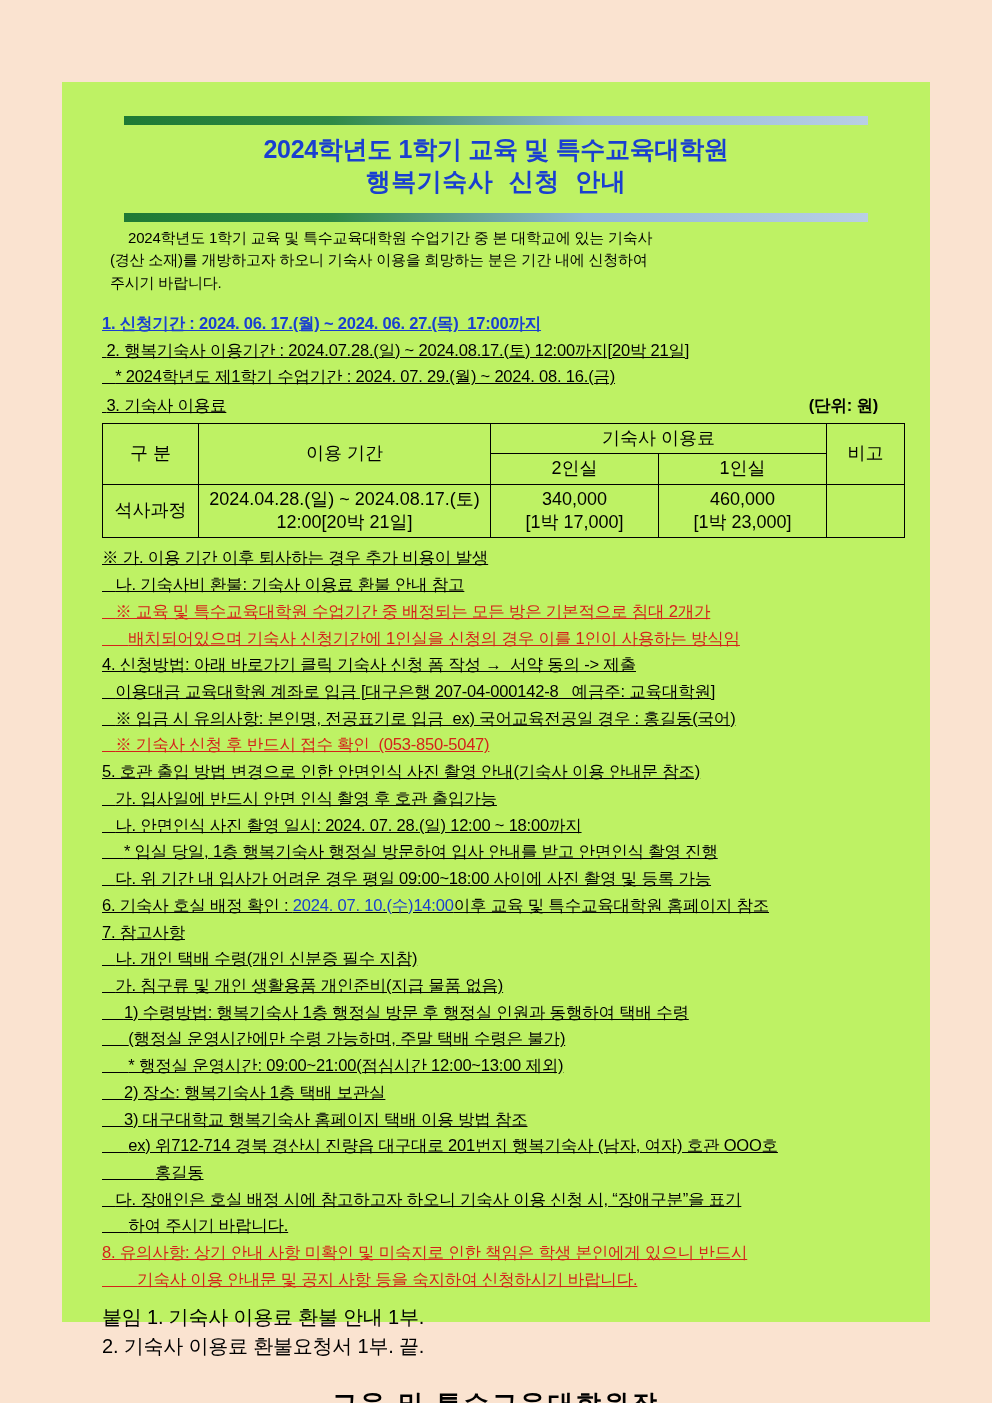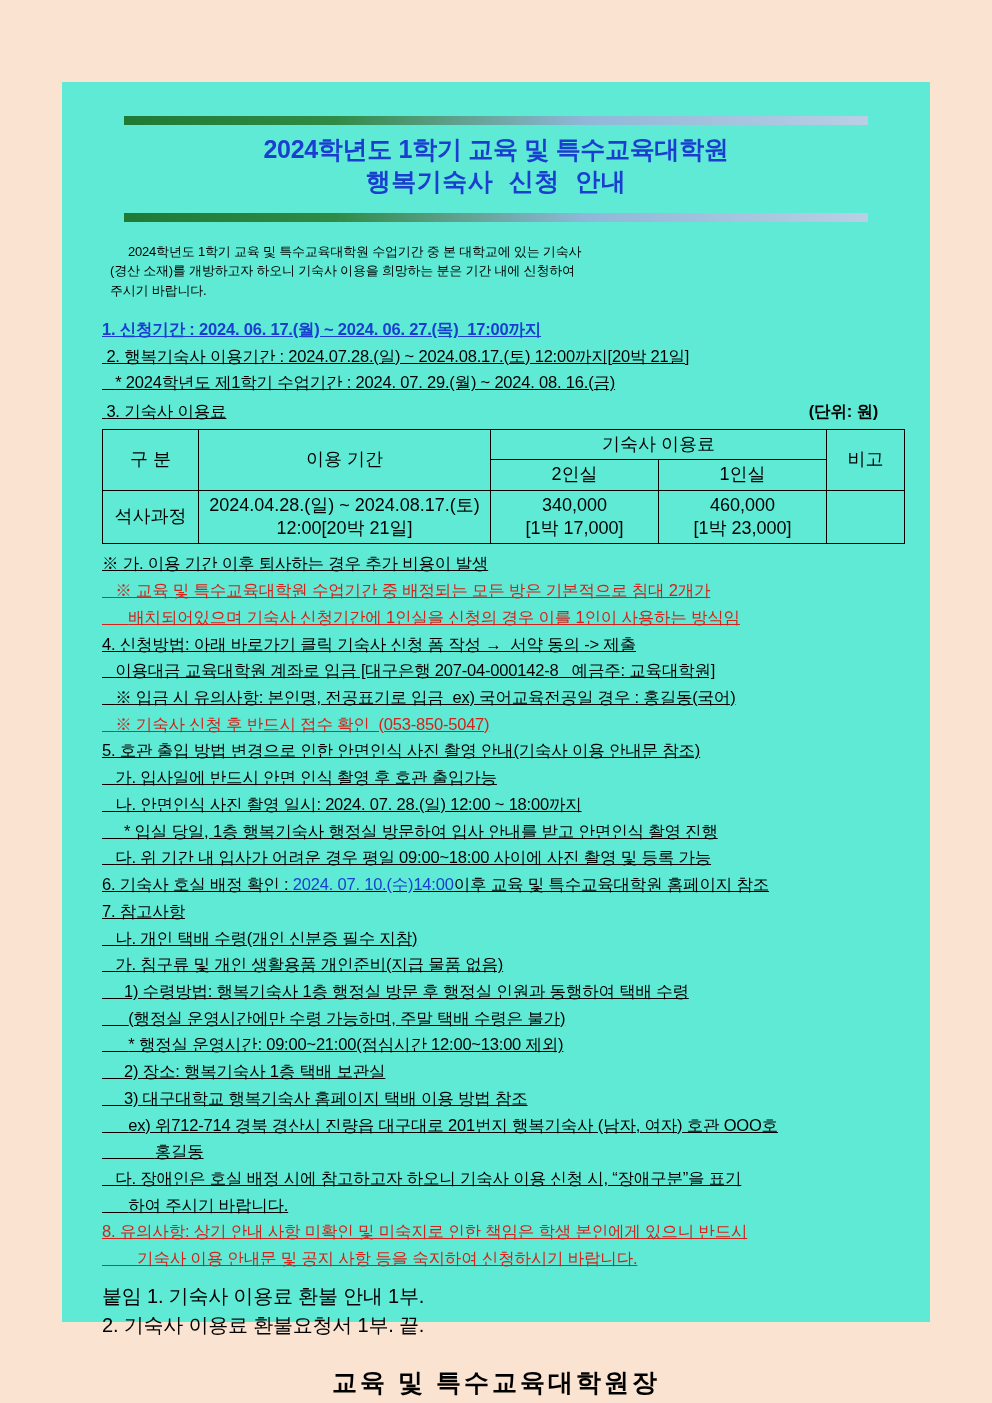--- a/index.html
+++ b/index.html
@@ -12,21 +12,21 @@
     background: #fae3d0;
     font-family: "Liberation Sans", sans-serif;
     overflow: hidden;
   }
   .page {
     position: absolute;
     left: 62px;
     top: 82px;
     width: 868px;
     height: 1240px;
-    background: #5eead4;
+    background: #bef264;
     box-sizing: border-box;
     padding: 34px 40px 0 40px;
   }
   .rule {
     height: 9px;
     background: linear-gradient(to right, #1e7a34 0%, #2f8a45 28%, #8fb8d8 62%, #b9cfe4 100%);
     margin: 0 22px;
   }
   .rule.bottom {
     margin-top: 6px;
@@ -44,24 +44,24 @@
   }
   .title2 {
     color: #1a3fd0;
     font-size: 25px;
     font-weight: bold;
     letter-spacing: 0.5px;
     line-height: 1.35;
     font-family: Liberation Mono, monospace;
   }
   .intro {
-    font-size: 13px;
+    font-size: 15px;
     line-height: 1.5;
     color: #000;
-    margin-top: 20px;
+    margin-top: 5px;
     padding-left: 8px;
     text-align: justify;
     letter-spacing: -0.2px;
   }
   .intro .ind {
     display: block;
     text-indent: 18px;
   }
   .lines {
     margin-top: 16px;
@@ -192,20 +192,21 @@
           <div>460,000</div>
           <div>[1박 23,000]</div>
         </td>
         <td></td>
       </tr>
     </tbody>
   </table>
 
   <div class="note-list">
       <div class="ln black">※ 가. 이용 기간 이후 퇴사하는 경우 추가 비용이 발생</div>
+      <div class="ln black">   나. 기숙사비 환불: 기숙사 이용료 환불 안내 참고</div>
       <div class="ln red">   ※ 교육 및 특수교육대학원 수업기간 중 배정되는 모든 방은 기본적으로 침대 2개가</div>
       <div class="ln red">      배치되어있으며 기숙사 신청기간에 1인실을 신청의 경우 이를 1인이 사용하는 방식임</div>
       <div class="ln black">4. 신청방법: 아래 바로가기 클릭 기숙사 신청 폼 작성 →  서약 동의 -&gt; 제출</div>
       <div class="ln black">   이용대금 교육대학원 계좌로 입금 [대구은행 207-04-000142-8   예금주: 교육대학원]</div>
       <div class="ln black">   ※ 입금 시 유의사항: 본인명, 전공표기로 입금  ex) 국어교육전공일 경우 : 홍길동(국어)</div>
       <div class="ln red">   ※ 기숙사 신청 후 반드시 접수 확인  (053-850-5047)</div>
       <div class="ln black">5. 호관 출입 방법 변경으로 인한 안면인식 사진 촬영 안내(기숙사 이용 안내문 참조)</div>
       <div class="ln black">   가. 입사일에 반드시 안면 인식 촬영 후 호관 출입가능</div>
       <div class="ln black">   나. 안면인식 사진 촬영 일시: 2024. 07. 28.(일) 12:00 ~ 18:00까지</div>
       <div class="ln black">     * 입실 당일, 1층 행복기숙사 행정실 방문하여 입사 안내를 받고 안면인식 촬영 진행</div>

